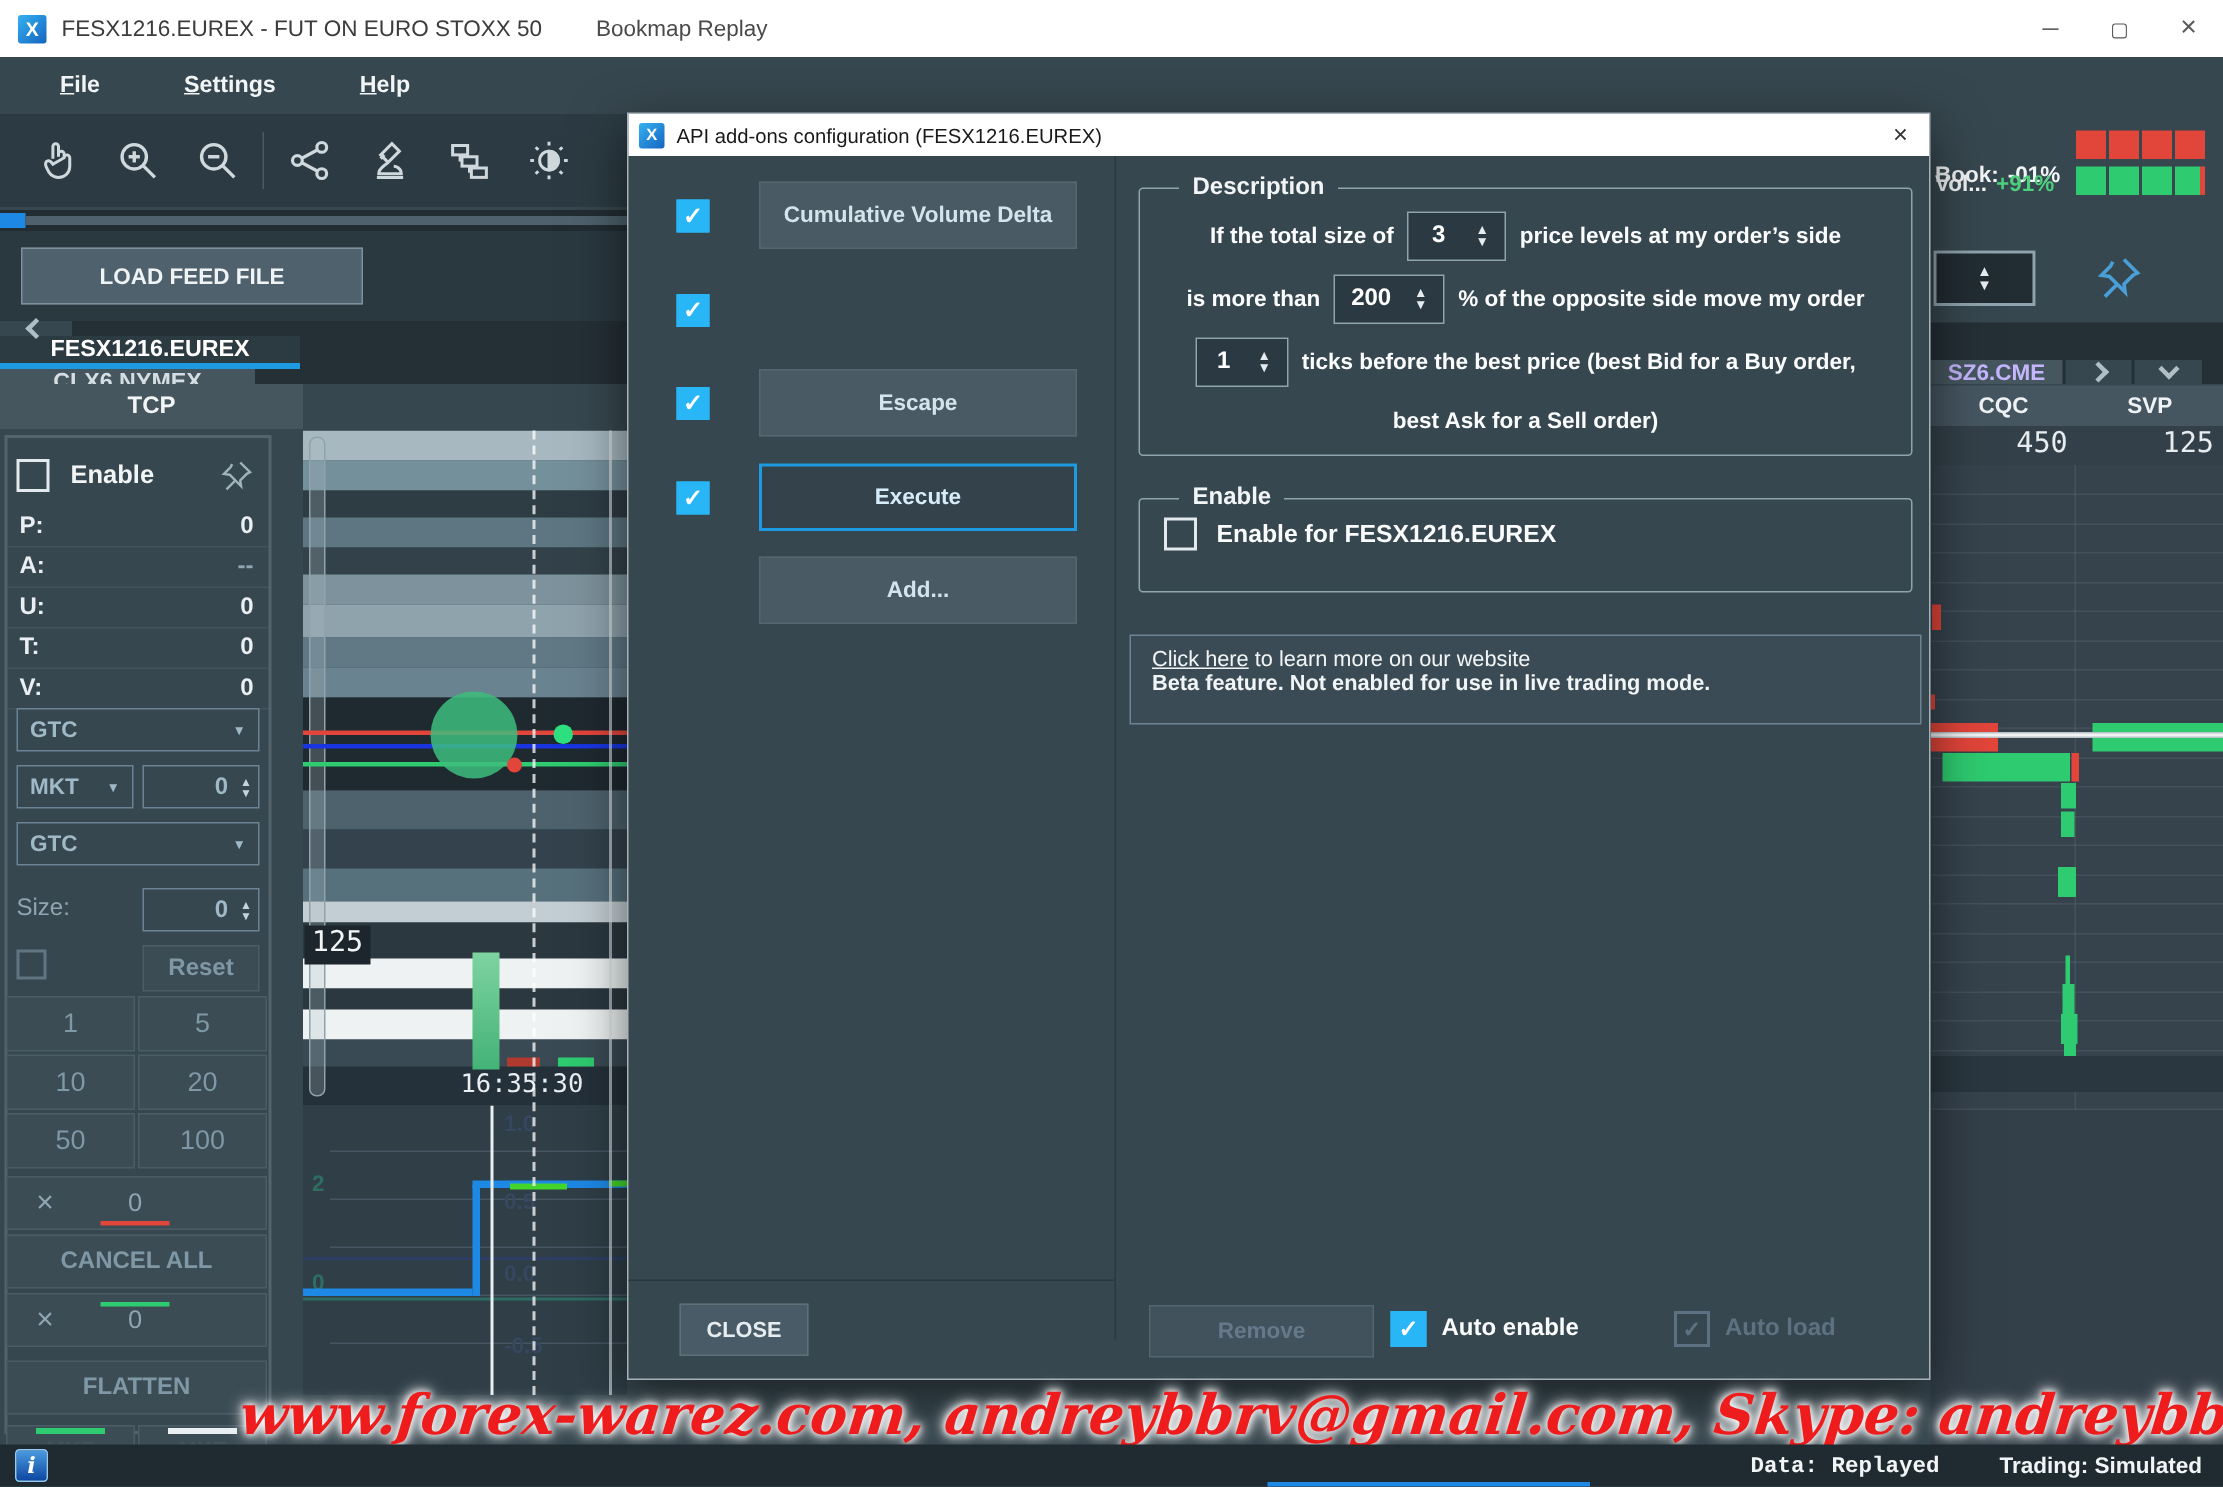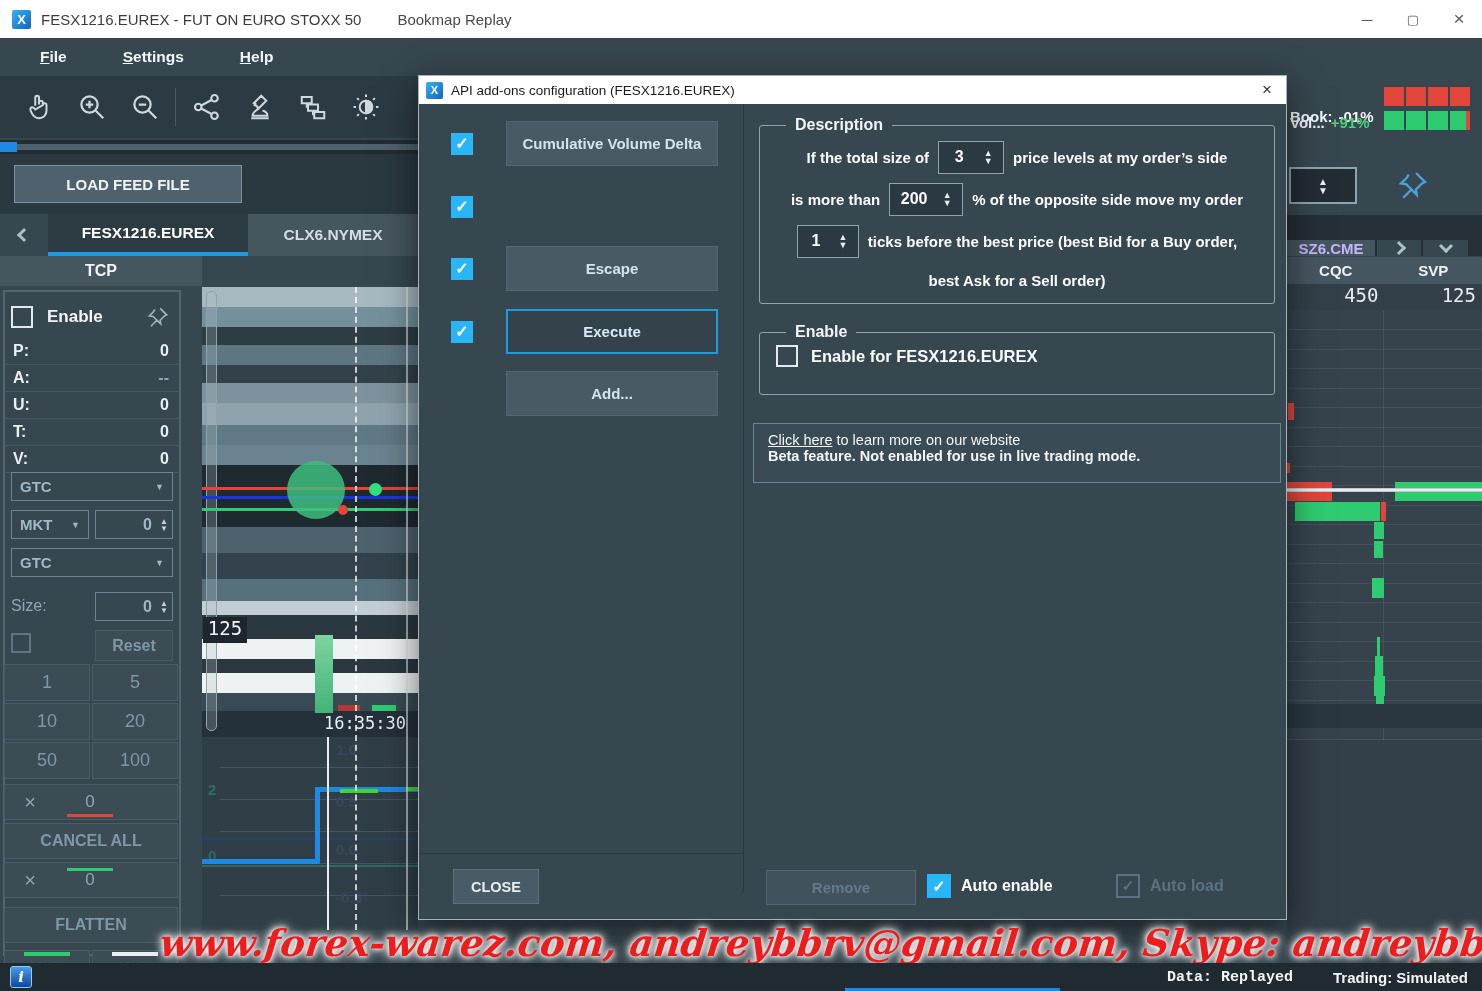--- a/index.html
+++ b/index.html
@@ -26,21 +26,21 @@
   .tb-sep { width:1px; height:38px; background:#4a5a63; margin:0 4px; }
   .scrollstrip { left:0; top:140px; width:418px; height:14px; background:#222d33; }
   .scroll-handle-blue { left:0; top:142px; width:17px; height:10px; background:#1e88e5; }
   .scroll-handle { left:17px; top:144px; width:430px; height:6px; background:#4e616c; }
 
   
   .load-strip { left:0; top:154px; width:418px; height:60px; background:#2a3840; }
   .load-btn { left:14px; top:165px; width:228px; height:38px; background:#4e616c;
     border:1px solid #7c929e; color:#eef3f5; font-weight:bold; font-size:15px;
     display:flex; align-items:center; justify-content:center; }
-  .tabrow { left:0; top:214px; width:418px; height:42px; background:#242f36; display:flex; }
+  .tabrow { left:0; top:214px; width:418px; height:42px; background:#242f36; display:flex;flex-direction:column; }
   .tab-back { width:48px; height:42px; background:#37474f; display:flex; align-items:center; justify-content:center; }
   .chev { width:10px; height:10px; border-left:3px solid #b0bec5; border-bottom:3px solid #b0bec5; }
   .chev-left { transform:rotate(45deg); }
   .chev-right { transform:rotate(225deg); }
   .chev-down { transform:rotate(-45deg); margin-top:-4px; }
   .tab { height:42px; display:flex; align-items:center; justify-content:center;
     font-weight:bold; font-size:15.5px; }
   .tab-active { width:200px; background:#2c3a42; color:#ffffff; border-bottom:4px solid #1e9be0; }
   .tab-idle { width:170px; background:#46565f; color:#d4dde2; }
   .tcp-hdr { left:0; top:256px; width:202px; height:30px; background:#45565f; color:#f2f5f6;
@@ -354,21 +354,21 @@
   <div class="abs" style="left:0; top:200px; width:216px; height:3px; background:#e2453a;"></div>
   <div class="abs" style="left:0; top:209px; width:216px; height:3px; background:#1a35e0;"></div>
   <div class="abs" style="left:0; top:221px; width:216px; height:3px; background:#2ecb70;"></div>
   <div class="abs" style="left:85px; top:174px; width:58px; height:58px; border-radius:50%; background:rgba(61,189,125,0.85);"></div>
   <div class="abs" style="left:167px; top:196px; width:13px; height:13px; border-radius:50%; background:#2ee07f;"></div>
   <div class="abs" style="left:136px; top:218px; width:10px; height:10px; border-radius:50%; background:#e2453a;"></div>
   <div class="abs mono" style="left:1px; top:330px; width:44px; height:26px; background:#1d262c; color:#f2f5f6; font-size:19px; text-align:center;">125</div>
   <div class="abs" style="left:113px; top:348px; width:18px; height:78px; background:linear-gradient(180deg,#7ed3a0,#43b377);"></div>
   <div class="abs" style="left:136px; top:418px; width:22px; height:6px; background:#b03a2e;"></div>
   <div class="abs" style="left:170px; top:418px; width:24px; height:6px; background:#2ecb70;"></div>
-  <div class="abs mono" style="left:122px; top:426px; color:#e8eef1; font-size:17px;">16:35:30</div>
+  <div class="abs mono" style="left:105px; top:426px; color:#e8eef1; font-size:17px;">16:35:30</div>
 </div>
 
 <div class="abs lowchart" id="lowchart">
   <div class="abs" style="left:0; top:101px; width:216px; height:2px; background:#2d3f66;"></div>
   <div class="abs" style="left:0; top:128px; width:216px; height:2px; background:#2e6b63;"></div>
 
 <div style="position: absolute; left: 18px; right: 0px; top: 30px; height: 1px; background: rgb(69, 85, 98);"></div>
     <div style="position: absolute; left: 18px; right: 0px; top: 62px; height: 1px; background: rgb(69, 85, 98);"></div>
     <div style="position: absolute; left: 18px; right: 0px; top: 94px; height: 1px; background: rgb(69, 85, 98);"></div>
     <div style="position: absolute; left: 18px; right: 0px; top: 126px; height: 1px; background: rgb(69, 85, 98);"></div>

